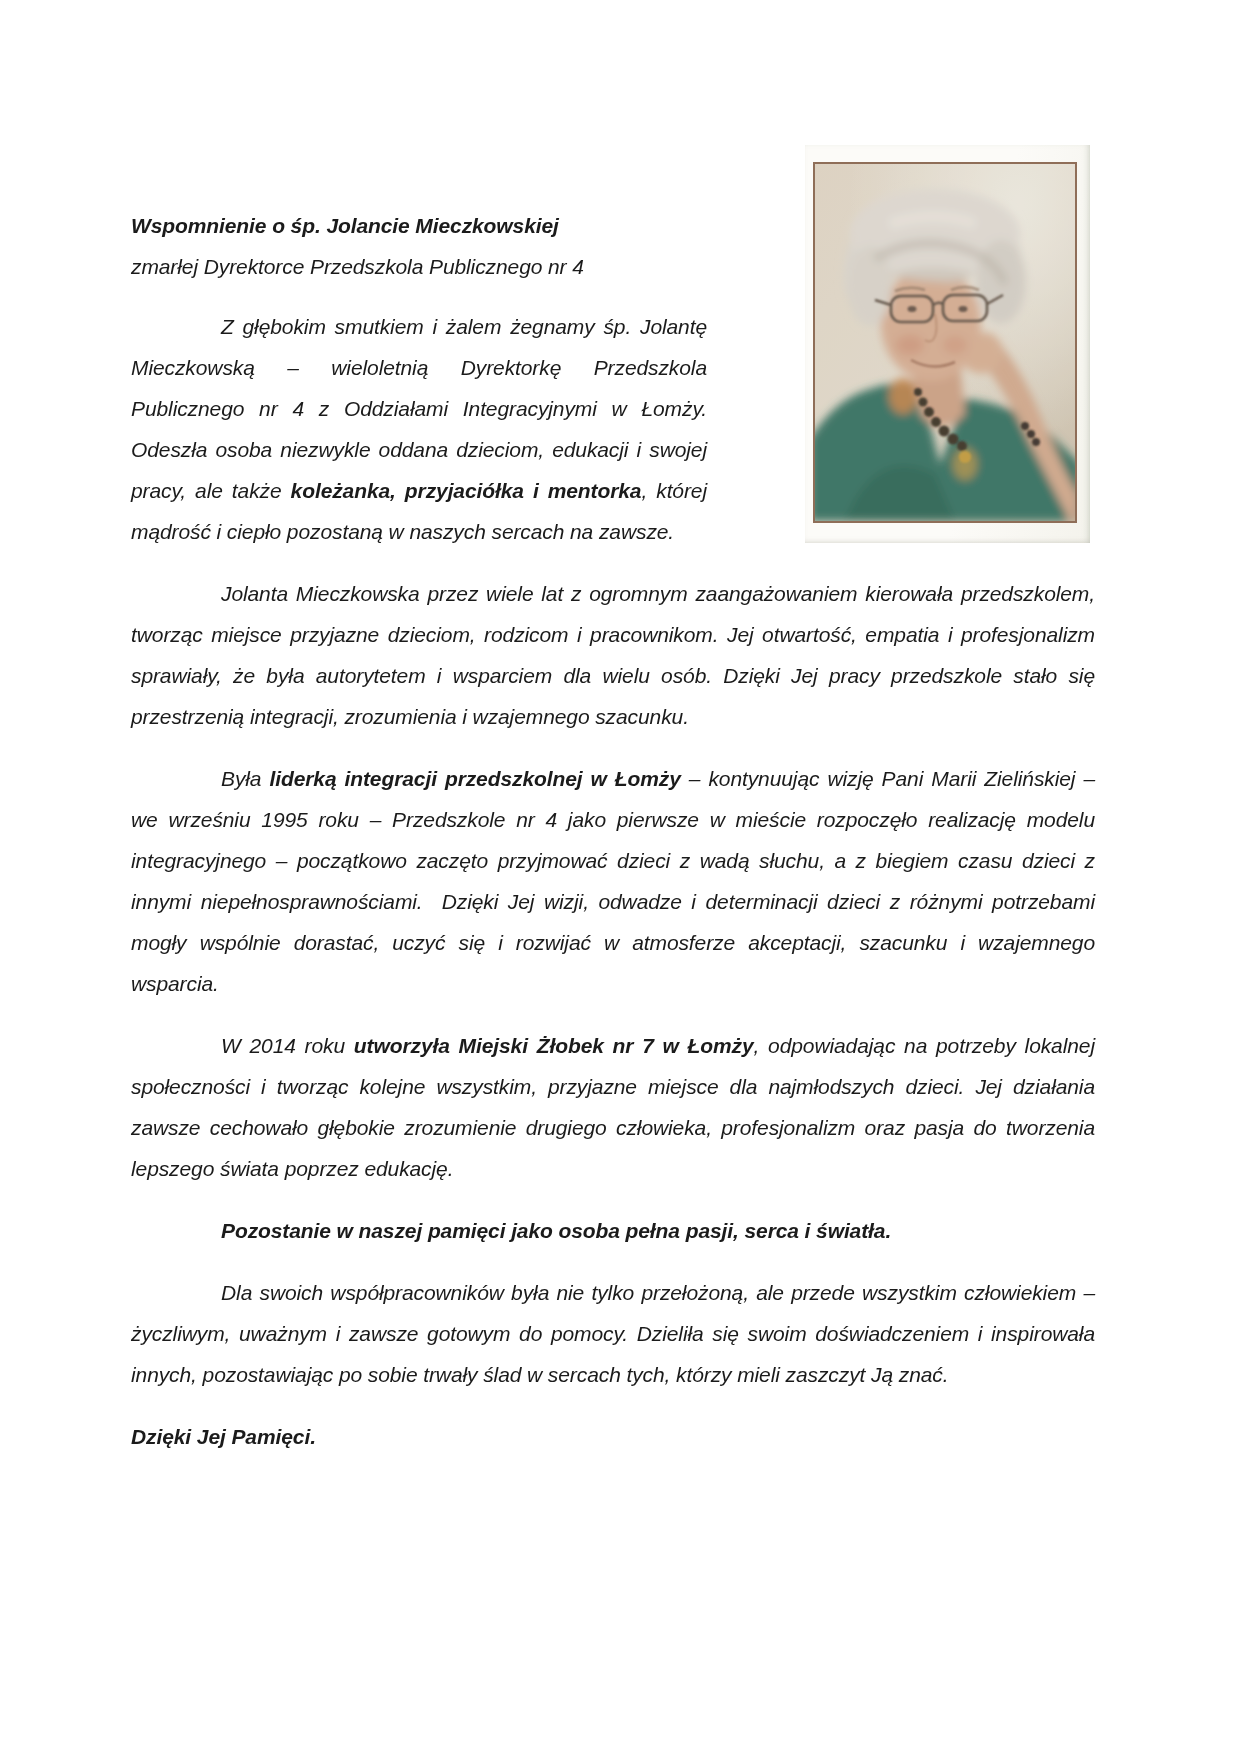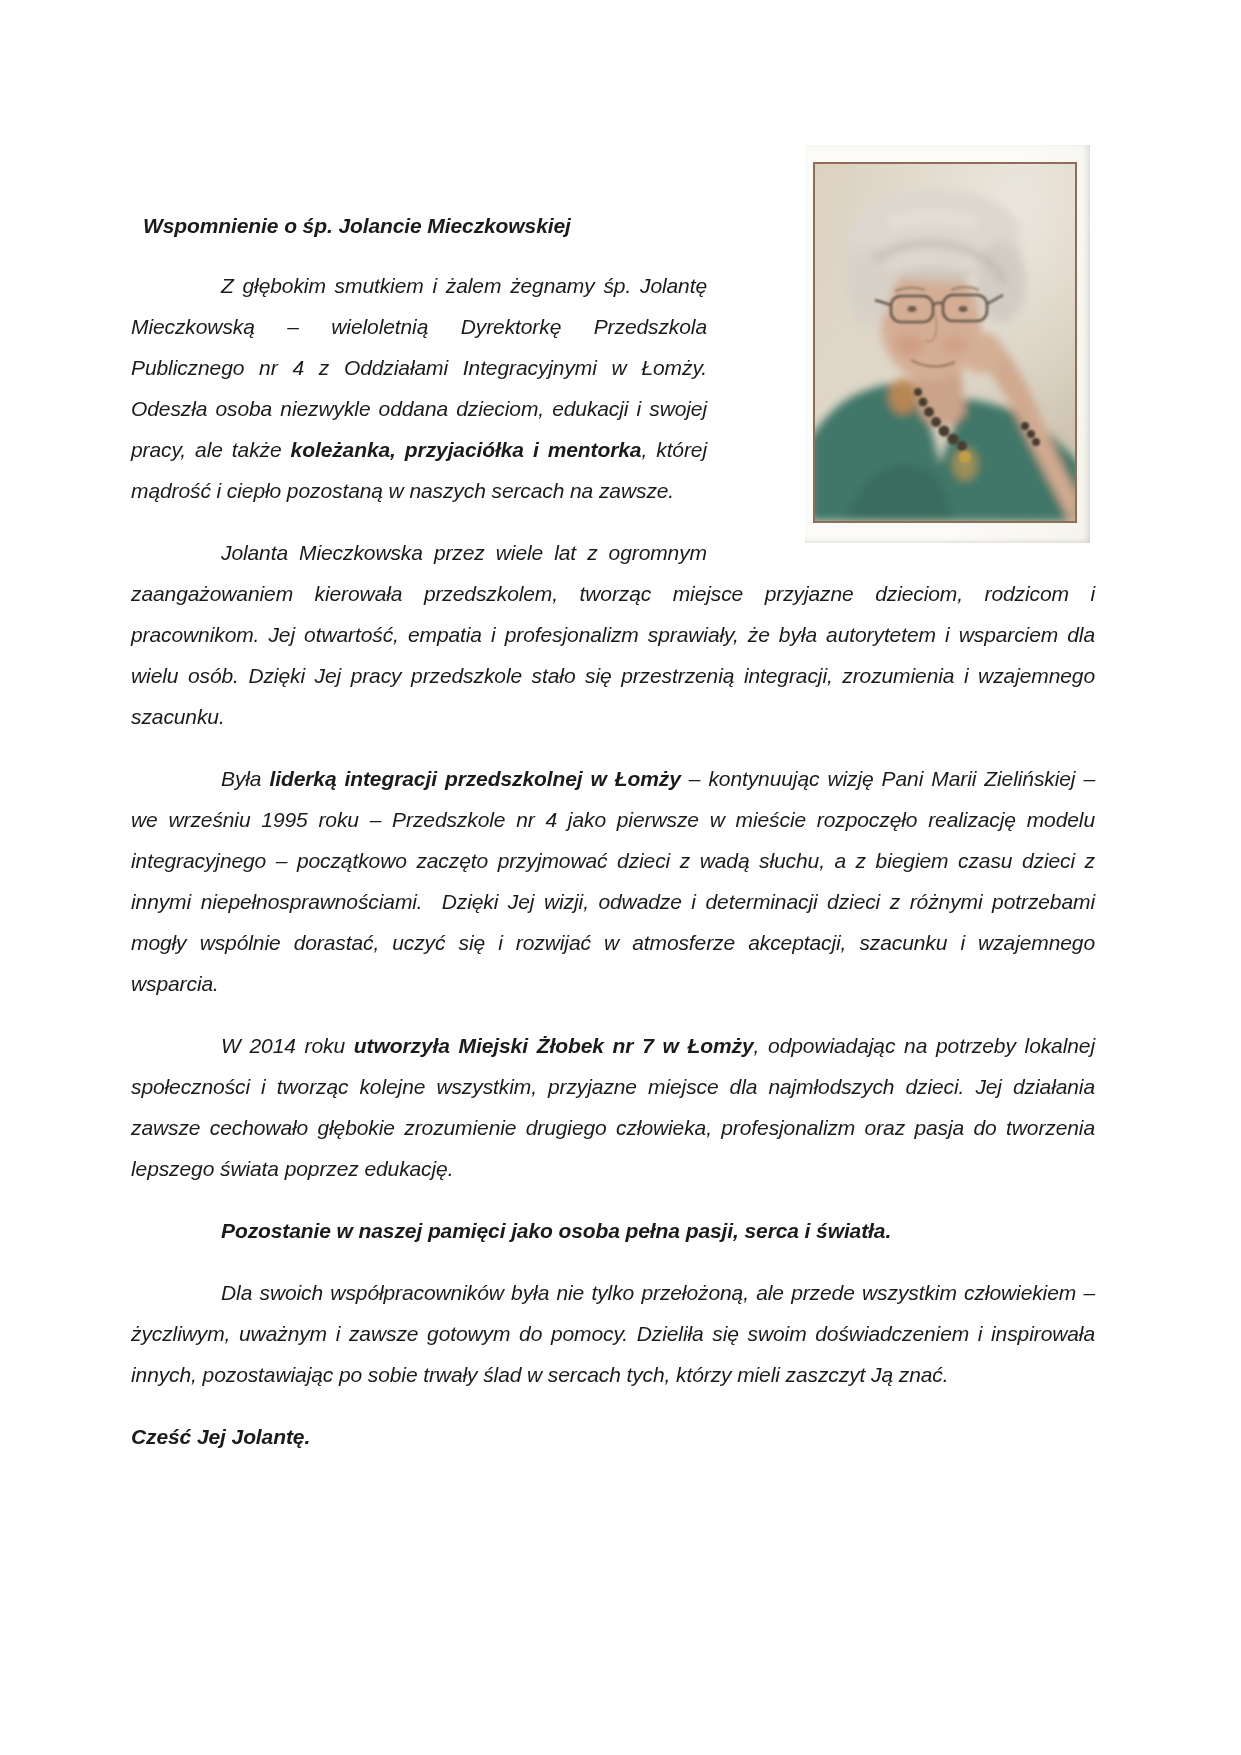--- a/index.html
+++ b/index.html
@@ -15,21 +15,21 @@
     height: 1755px;
     padding: 205px 146px 40px 131px;
     font-family: "Liberation Sans", sans-serif;
     font-style: italic;
     font-size: 21px;
     line-height: 41px;
     letter-spacing: -0.1px;
     color: #1b1b1b;
   }
   .b, .bold { font-weight: 700; }
-  .header { margin: 0 0 19px 12px; }
+  .header { margin: 0 0 19px 0; }
   .h-line { white-space: nowrap; }
   .para {
     margin: 0 0 21px 0;
     text-align: justify;
   }
   .para.indent { text-indent: 90px; }
 
   
   .photo-card {
     float: right;
@@ -123,25 +123,26 @@
               <circle cx="221" cy="278" r="4"></circle>
           </g>
         </g>
         <rect width="260" height="357" fill="#e8d9c8" opacity="0.12"></rect>
       </svg>
     </div>
   </div>
 
   <div class="header">
     <div class="h-line bold">Wspomnienie o śp. Jolancie Mieczkowskiej</div>
+    <div class="h-line">zmarłej Dyrektorce Przedszkola Publicznego nr 4</div>
   </div>
 
   <div id="body-paragraphs">
       <p class="para indent"><span>Z głębokim smutkiem i żalem żegnamy śp. Jolantę Mieczkowską – wieloletnią Dyrektorkę Przedszkola Publicznego nr 4 z Oddziałami Integracyjnymi w Łomży. Odeszła osoba niezwykle oddana dzieciom, edukacji i swojej pracy, ale także </span><span class="b">koleżanka, przyjaciółka i mentorka</span><span>, której mądrość i ciepło pozostaną w naszych sercach na zawsze.</span></p>
       <p class="para indent"><span>Jolanta Mieczkowska przez wiele lat z ogromnym zaangażowaniem kierowała przedszkolem, tworząc miejsce przyjazne dzieciom, rodzicom i pracownikom. Jej otwartość, empatia i profesjonalizm sprawiały, że była autorytetem i wsparciem dla wielu osób. Dzięki Jej pracy przedszkole stało się przestrzenią integracji, zrozumienia i wzajemnego szacunku.</span></p>
       <p class="para indent"><span>Była </span><span class="b">liderką integracji przedszkolnej w Łomży</span><span> – kontynuując wizję Pani Marii Zielińskiej – we wrześniu 1995 roku – Przedszkole nr 4 jako pierwsze w mieście rozpoczęło realizację modelu integracyjnego – początkowo zaczęto przyjmować dzieci z wadą słuchu, a z biegiem czasu dzieci z innymi niepełnosprawnościami.&nbsp; Dzięki Jej wizji, odwadze i determinacji dzieci z różnymi potrzebami mogły wspólnie dorastać, uczyć się i rozwijać w atmosferze akceptacji, szacunku i wzajemnego wsparcia.</span></p>
       <p class="para indent"><span>W 2014 roku </span><span class="b">utworzyła Miejski Żłobek nr 7 w Łomży</span><span>, odpowiadając na potrzeby lokalnej społeczności i tworząc kolejne wszystkim, przyjazne miejsce dla najmłodszych dzieci. Jej działania zawsze cechowało głębokie zrozumienie drugiego człowieka, profesjonalizm oraz pasja do tworzenia lepszego świata poprzez edukację.</span></p>
       <p class="para indent"><span class="b">Pozostanie w naszej pamięci jako osoba pełna pasji, serca i światła.</span></p>
       <p class="para indent"><span>Dla swoich współpracowników była nie tylko przełożoną, ale przede wszystkim człowiekiem – życzliwym, uważnym i zawsze gotowym do pomocy. Dzieliła się swoim doświadczeniem i inspirowała innych, pozostawiając po sobie trwały ślad w sercach tych, którzy mieli zaszczyt Ją znać.</span></p>
-      <p class="para"><span class="b">Cześć Jej Jolantę.</span></p>
+      <p class="para"><span class="b">Dzięki Jej Pamięci.</span></p>
     </div>
 
 </div>
 
 </body></html>

